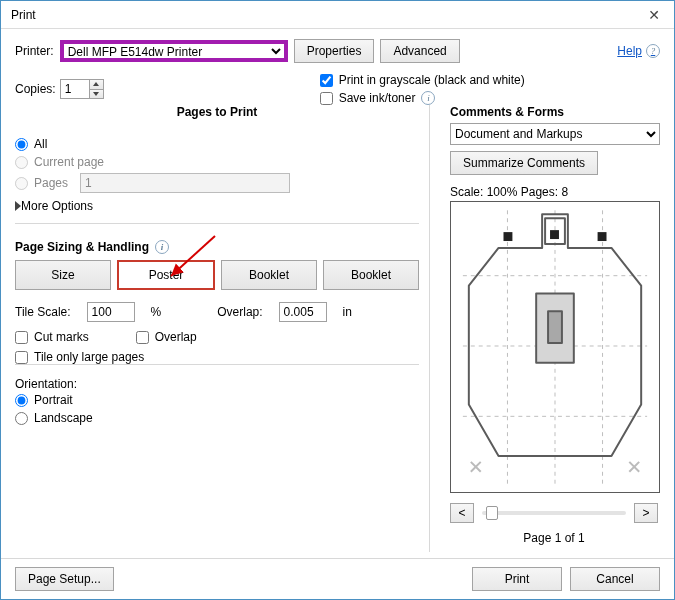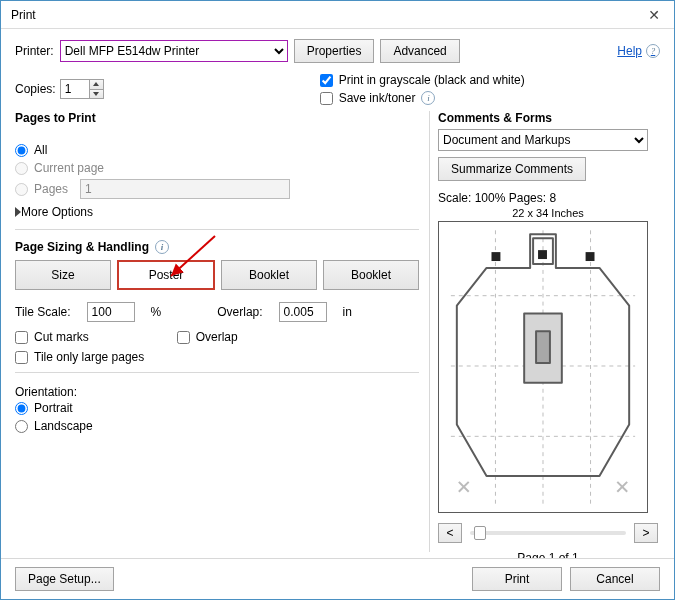--- a/index.html
+++ b/index.html
@@ -44,21 +44,21 @@
     flex-direction: column;
     overflow: hidden;
   }
   .row { display: flex; align-items: center; }
   .top-row { gap: 6px; margin-bottom: 10px; }
   .lbl { white-space: nowrap; }
   select.printer {
     width: 228px;
     height: 22px;
     font: inherit;
-    border: 1px solid #a21caf;
+    border: 4px solid #a21caf;
     background: #fff;
   }
   .btn {
     height: 24px;
     min-width: 68px;
     padding: 0 12px;
     border: 1px solid #a3a3a3;
     background: linear-gradient(#f6f6f6,#e8e8e8);
     font: inherit;
     cursor: default;
@@ -78,21 +78,21 @@
     display: inline-flex;
     width: 14px; height: 14px;
     border: 1px solid #8aa6bf;
     border-radius: 50%;
     align-items: center; justify-content: center;
     font-size: 9px; color: #5d7c95;
     font-style: italic;
     font-family: Georgia, serif;
     line-height: 1;
   }
-  .second-row { gap: 6px; margin-bottom: 6px; }
+  .second-row { gap: 6px; }
   .copies-box { display: flex; align-items: center; gap: 4px; }
   .spin {
     display: flex; align-items: stretch;
     border: 1px solid #a0a0a0; height: 20px; background: #fff;
   }
   .spin input {
     width: 28px; border: none; font: inherit; padding: 0 4px; outline: none;
   }
   .spin .spbtns { display: flex; flex-direction: column; }
   .spin .sb {
@@ -101,37 +101,37 @@
     display:flex; align-items:center; justify-content:center;
   }
   .spin .sb + .sb { border-top: 1px solid #a0a0a0; }
   .tri-up { width:0;height:0;border-left:3px solid transparent;border-right:3px solid transparent;border-bottom:4px solid #444;}
   .tri-dn { width:0;height:0;border-left:3px solid transparent;border-right:3px solid transparent;border-top:4px solid #444;}
   .cbx-col { margin-left: 210px; display:flex; flex-direction:column; gap:4px; }
   .cbx { display:flex; align-items:center; gap:6px; }
   .cbx input { width:13px; height:13px; margin:0; }
   .columns { display:flex; gap:10px; flex:1; min-height:0; }
   .leftcol { width: 404px; min-width:0; }
-  .rightcol { flex: 1; min-width:0; position: relative; border-left: 1px solid #d8d8d8; padding-left: 8px; padding-right: 2px; }
+  .rightcol { flex: 1; min-width:0; position: relative; border-left: 1px solid #d8d8d8; padding-left: 20px; padding-right: 2px; }
   .section { margin-top: 4px; }
-  .sec-title { font-weight: bold; margin-bottom: 18px; font-size:12px; }
+  .sec-title { font-weight: bold; margin-bottom: 18px; font-size:12px;text-align:center; }
   fieldset.pagesprint {
     border: none; margin: 0; padding: 0 0 10px 0;
     border-bottom: 1px solid #d8d8d8;
   }
   .radio-row { display:flex; align-items:center; gap:6px; margin: 2px 0 4px 0; }
   .radio-row input[type=radio]{ width:13px; height:13px; margin:0; }
   .dim { color:#888; }
   input.pages-range {
     width: 210px; height: 20px; border:1px solid #bcbcbc; background:#f3f3f3;
     font:inherit; padding: 0 4px; color:#888;
   }
   .more-opts { display:flex; align-items:center; margin-top:6px; cursor:default;}
   .tri-right { width:0;height:0;border-top:5px solid transparent;border-bottom:5px solid transparent;border-left:6px solid #444; }
-  .sizing { margin-top:10px; border-bottom:1px solid #d8d8d8; padding-bottom:8px; }
+  .sizing { margin-top:16px; border-bottom:1px solid #d8d8d8; padding-bottom:0; }
   .sizing-title { display:flex; align-items:center; gap:6px; font-weight:bold; margin-bottom:6px;}
   .seg-row { display:flex; gap:6px; }
   .seg {
     flex:1; height:30px; border:1px solid #a3a3a3;
     background:linear-gradient(#f3f3f3,#e5e5e5);
     display:flex; align-items:center; justify-content:center;
     font:inherit; cursor:default;text-align:center;
   }
   .seg.active { border:2px solid #c83a2c; background:#fff; }
   .scale-row { display:flex; align-items:center; gap:16px; margin-top:12px; }
@@ -270,21 +270,21 @@
           <div class="scale-row">
             <span>Tile Scale:</span>
             <input class="small" value="100" style="">
             <span>%</span>
             <span style="width:24px;"></span>
             <span>Overlap:</span>
             <input class="small" value="0.005" style="">
             <span>in</span>
           </div>
 
-          <div style="display:flex; gap:88px; margin-top:8px;">
+          <div style="display:flex; gap:47px; margin-top:8px;">
             <label class="cbx">
               <input type="checkbox" style="">
               <span>Cut marks</span>
             </label>
             <label class="cbx">
               <input type="checkbox" style="">
               <span>Overlap</span>
             </label>
           </div>
           <label class="cbx" style="margin-top:6px;">
@@ -310,21 +310,20 @@
       <div class="rightcol">
         <div class="right-title">Comments &amp; Forms</div>
         <select class="docmark">
           <option>Document and Markups</option>
         </select>
         <div style="margin-top:6px;">
           <button class="btn wide">Summarize Comments</button>
         </div>
 
         <div class="scaleline">Scale: 100% Pages: 8</div>
-        <div class="dims">22 x 34 Inches</div>
 
         <div class="preview-wrap">
           <svg viewBox="0 0 210 292">
 
             <g stroke="#bdbdbd" stroke-width="1" stroke-dasharray="4 4" fill="none">
               <line x1="12" y1="74" x2="198" y2="74"></line>
               <line x1="12" y1="145" x2="198" y2="145"></line>
               <line x1="12" y1="216" x2="198" y2="216"></line>
               <line x1="57" y1="8" x2="57" y2="284"></line>
               <line x1="105" y1="8" x2="105" y2="284"></line>

